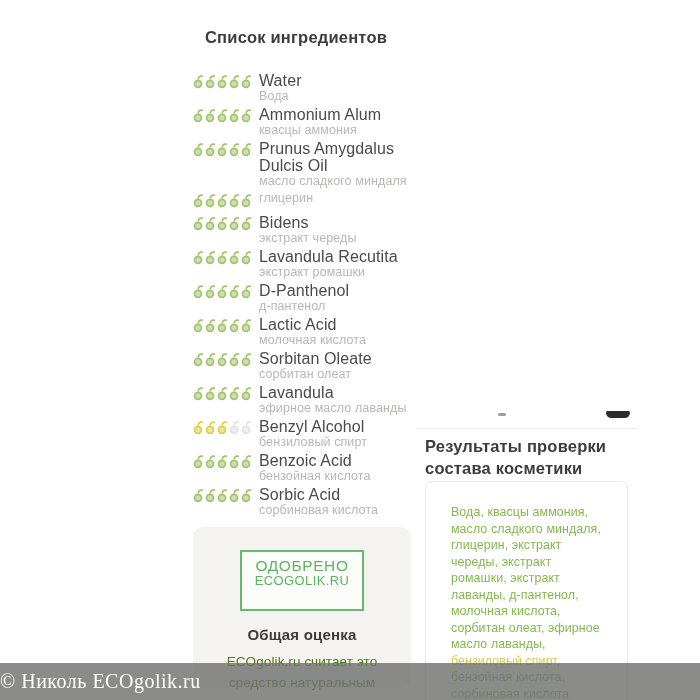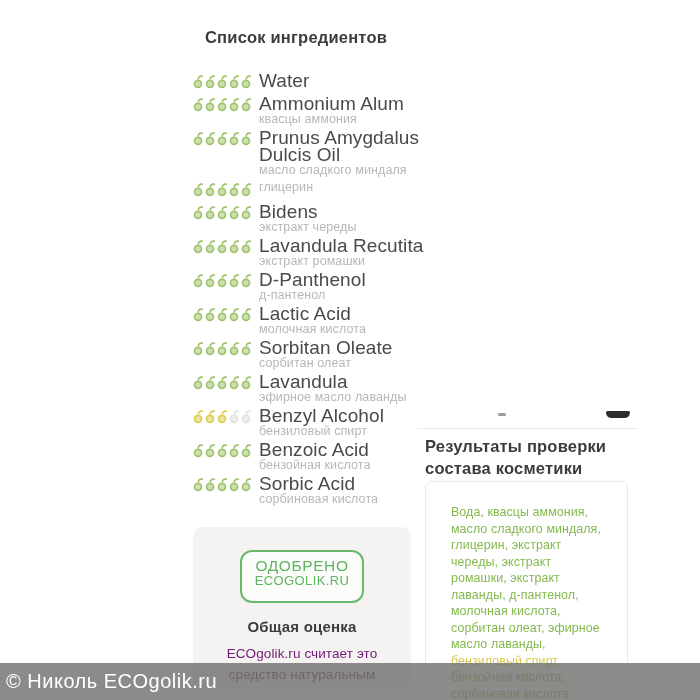--- a/index.html
+++ b/index.html
@@ -7,32 +7,32 @@
         font-family:"Liberation Sans","DejaVu Sans",sans-serif;background:#fff;}
 
   
   .ingredients{position:absolute;left:193px;top:14px;width:235px;}
   .ingredients h1{margin:12px;font-size:16.5px;font-weight:600;color:#3c3c3c;letter-spacing:.2px;line-height:22px;}
   .ingredient-list{margin-top:24px;}
   .ingredient-row{display:flex;align-items:flex-start;margin-bottom:2px;cursor:pointer;}
   .drops{width:66px;flex:0 0 66px;padding-top:3px;white-space:nowrap;}
   .drops svg{margin-right:1px;display:inline-block;}
   .ing-text{flex:1;}
-  .ing-name{font-size:19px;font-weight:500;color:#4a4a4a;line-height:17px;letter-spacing:.1px;}
+  .ing-name{font-size:16px;font-weight:500;color:#4a4a4a;line-height:17px;letter-spacing:.1px;}
   .ing-ru{font-size:12.5px;color:#b7b7b5;line-height:15px;letter-spacing:.1px;}
 
   
   .approval-card{position:absolute;left:193px;top:527px;width:218px;height:161px;
                  background:#f5f3f1;border-radius:10px;text-align:center;z-index:1;}
-  .stamp{display:inline-block;margin-top:23px;border:2px solid #68ba6a;border-radius:12px;
-         background:#fcfcfa;padding:5px 13px 14px;color:#5db55f;}
+  .stamp{display:inline-block;margin-top:23px;border:2px solid #68ba6a;border-radius:0;
+         background:#fcfcfa;padding:5px 13px 22px;color:#5db55f;}
   .stamp-1{font-size:15.5px;font-weight:500;letter-spacing:.6px;line-height:18px;}
   .stamp-2{font-size:13px;font-weight:400;letter-spacing:.4px;line-height:12px;}
   .approval-card h3{margin:15px 0 0;font-size:15px;font-weight:700;color:#3c3c3c;letter-spacing:.2px;}
-  .approval-card p{margin:9px auto 0;width:185px;font-size:13.5px;color:#701a75;line-height:1.55;letter-spacing:.1px;}
+  .approval-card p{margin:9px auto 0;width:185px;font-size:13.5px;color:#4d7c0f;line-height:1.55;letter-spacing:.1px;}
 
   
   .results{position:absolute;left:417px;top:0;width:221px;height:700px;}
   .cutoff-dash{position:absolute;left:81px;top:413px;width:8px;height:3px;background:#9c9c9c;border-radius:2px;}
   .cutoff-dark{position:absolute;left:189px;top:411px;width:24px;height:7px;background:#2d2d2d;
                border-radius:3px 3px 11px 11px;}
   .results-divider{position:absolute;left:0;top:428px;width:220px;height:1px;background:#ececea;}
   .results h2{position:absolute;left:8px;top:436px;width:210px;margin:0;
               font-size:16.5px;font-weight:700;color:#3c3c3c;line-height:1.32;letter-spacing:.2px;}
   .results-box{position:absolute;left:8px;top:481px;width:203px;box-sizing:border-box;
@@ -40,22 +40,22 @@
                padding:14px 12px 13px 17px;}
   .found-text{margin:8px;font-size:12.4px;line-height:16.5px;letter-spacing:.1px;}
   .found-text .green{color:#84b94e;}
   .found-text .yellow{color:#d6ca52;}
   .found-count{margin:11px 0 0;font-size:12.4px;color:#c7c7c5;letter-spacing:.1px;}
 
   
   .watermark{position:absolute;left:0;top:663px;width:700px;height:37px;
              background:rgba(113,113,111,0.82);z-index:10;
              display:flex;align-items:center;}
-  .watermark span{font-family:Liberation Sans, sans-serif;
-                  font-size:20px;color:#fff;padding-left:6px;letter-spacing:.5px;}
+  .watermark span{font-family:Liberation Serif, serif;
+                  font-size:20px;color:#fff;letter-spacing:.5px;}
 </style>
 </head>
 <body>
 
 <div class="page">
 
   <section class="ingredients">
     <h1>Список ингредиентов</h1>
     <div class="ingredient-list" id="ingredient-list">
         <div class="ingredient-row">
@@ -70,20 +70,21 @@
               <circle cx="5" cy="8.8" r="3.5" fill="#a2c46f" fill-opacity="0.55" stroke="#a2c46f" stroke-width="1.7"></circle>
             </svg><svg width="11" height="14" viewBox="0 0 11 14">
               <path d="M5.3 3.6 C5.8 1.7 7.2 0.9 9.3 1.2" fill="none" stroke="#a2c46f" stroke-width="1.7" stroke-linecap="round"></path>
               <circle cx="5" cy="8.8" r="3.5" fill="#a2c46f" fill-opacity="0.55" stroke="#a2c46f" stroke-width="1.7"></circle>
             </svg><svg width="11" height="14" viewBox="0 0 11 14">
               <path d="M5.3 3.6 C5.8 1.7 7.2 0.9 9.3 1.2" fill="none" stroke="#a2c46f" stroke-width="1.7" stroke-linecap="round"></path>
               <circle cx="5" cy="8.8" r="3.5" fill="#a2c46f" fill-opacity="0.55" stroke="#a2c46f" stroke-width="1.7"></circle>
             </svg></span>
           <span class="ing-text">
             <div class="ing-name">Water</div>
+            <div class="ing-ru">Вода</div>
           </span>
         </div>
         <div class="ingredient-row">
           <span class="drops"><svg width="11" height="14" viewBox="0 0 11 14">
               <path d="M5.3 3.6 C5.8 1.7 7.2 0.9 9.3 1.2" fill="none" stroke="#a2c46f" stroke-width="1.7" stroke-linecap="round"></path>
               <circle cx="5" cy="8.8" r="3.5" fill="#a2c46f" fill-opacity="0.55" stroke="#a2c46f" stroke-width="1.7"></circle>
             </svg><svg width="11" height="14" viewBox="0 0 11 14">
               <path d="M5.3 3.6 C5.8 1.7 7.2 0.9 9.3 1.2" fill="none" stroke="#a2c46f" stroke-width="1.7" stroke-linecap="round"></path>
               <circle cx="5" cy="8.8" r="3.5" fill="#a2c46f" fill-opacity="0.55" stroke="#a2c46f" stroke-width="1.7"></circle>
             </svg><svg width="11" height="14" viewBox="0 0 11 14">

